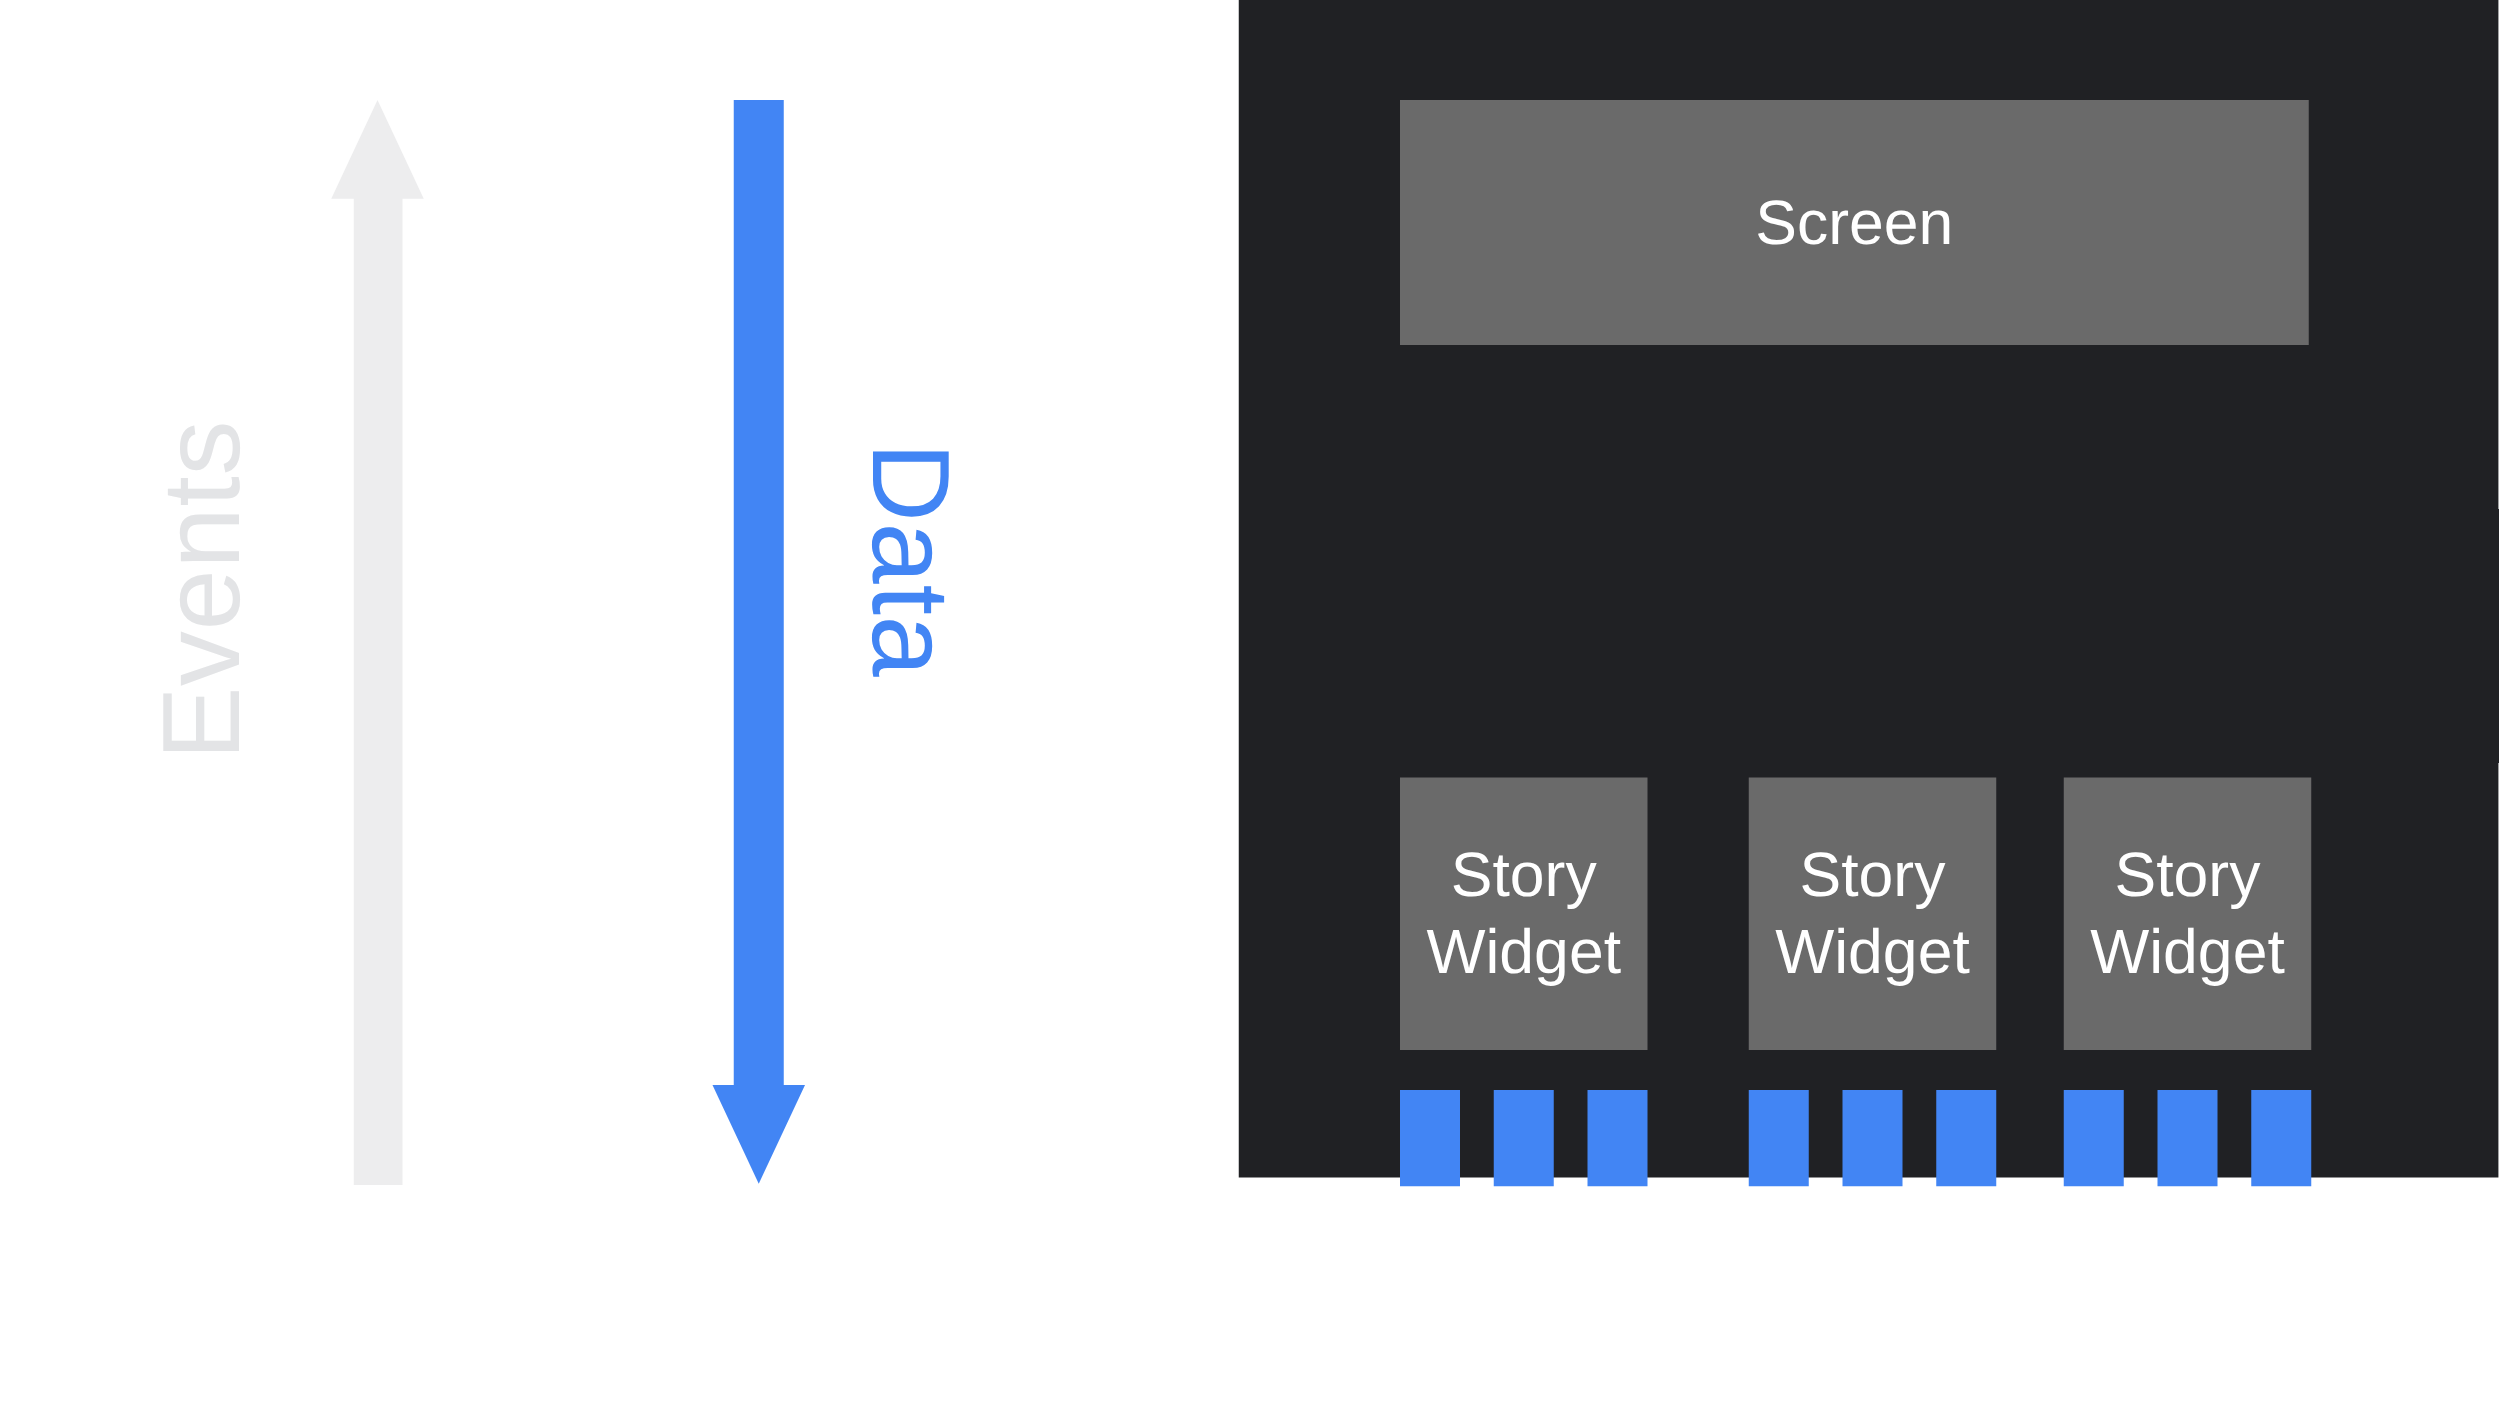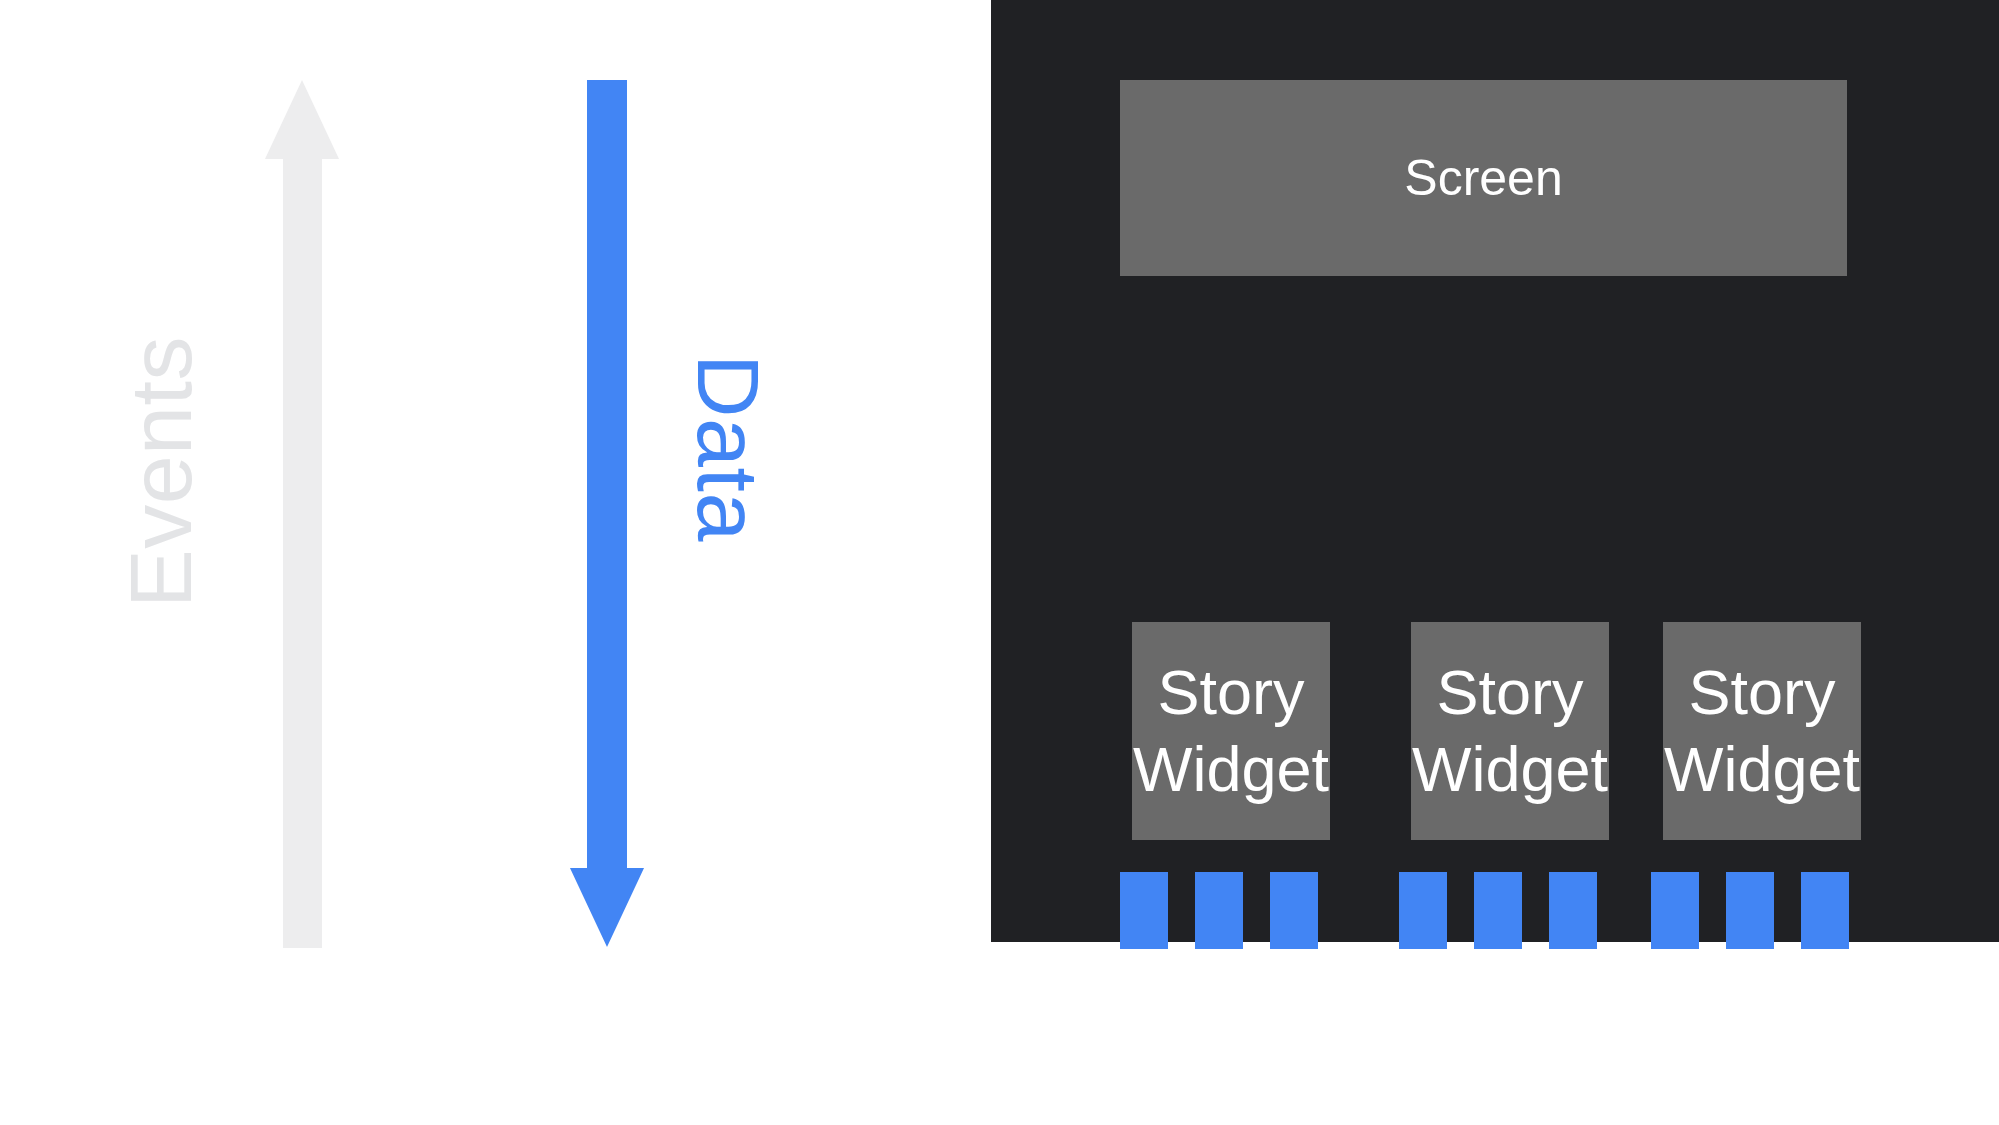--- a/index.html
+++ b/index.html
@@ -107,23 +107,22 @@
   .story-col-1 { left: 0; }
   .story-col-2 { left: 279px; }
   .story-col-3 { left: 531px; }
   .story-box {
     position: relative;
     width: 198px; height: 218px;
     background: var(--widget-gray);
     color: var(--widget-text);
     display: flex; align-items: center; justify-content: flex-end;
     text-align: center;
-    font-size: 63px;
+    font-size: 50px;
     line-height: 1.22;
-    margin-left: 12px;
   }
   .squares-row {
     margin-top: 32px;
     width: 198px; height: 77px;
     display: flex;
     justify-content: space-between;
   }
   .data-square {
     width: 48px; height: 77px;
     background: var(--accent-blue);

